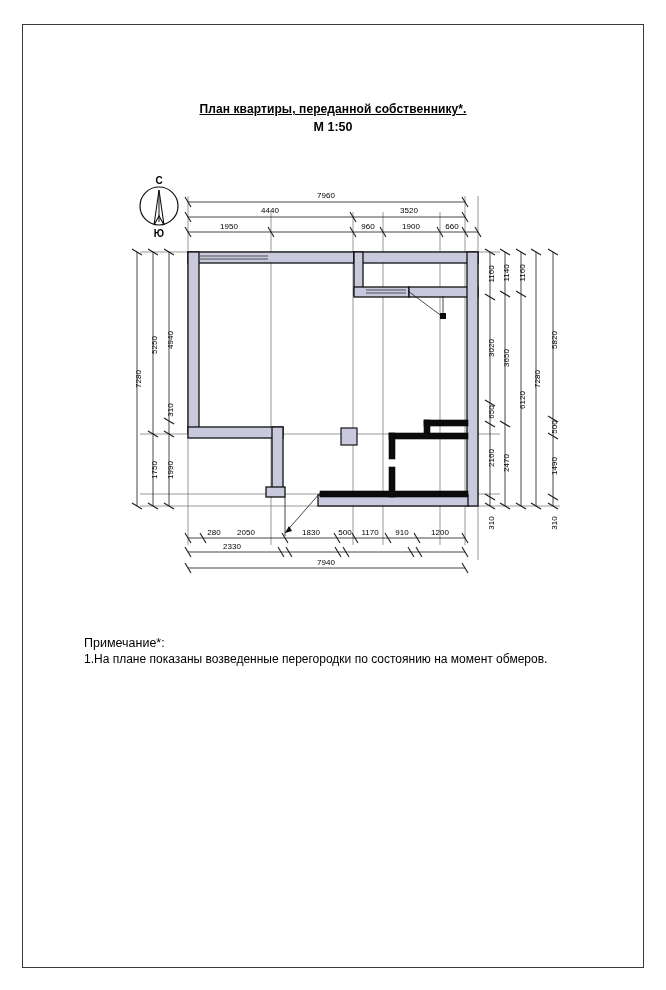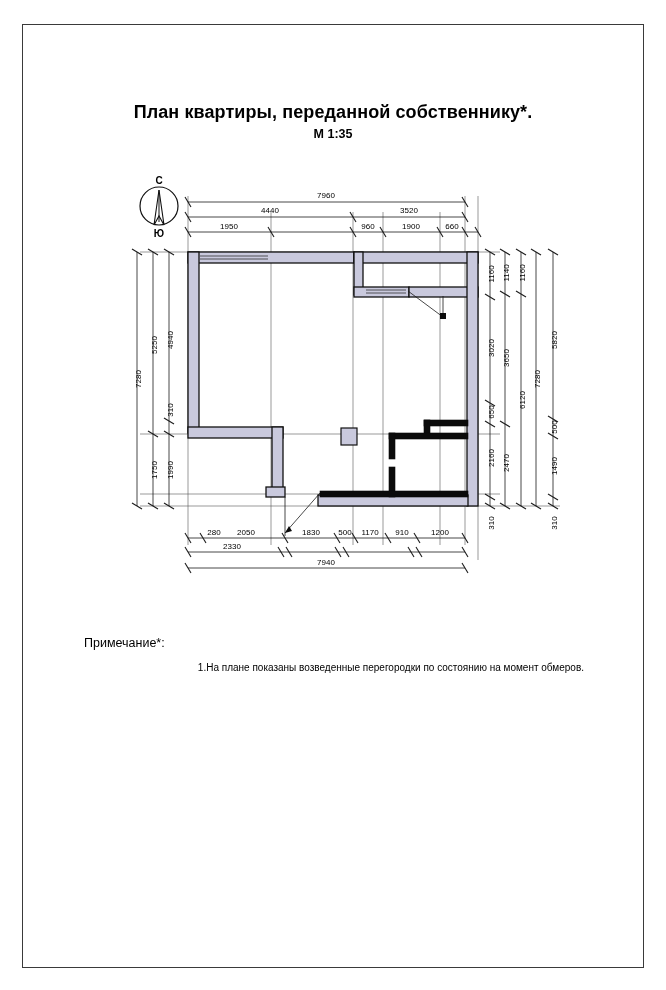--- a/index.html
+++ b/index.html
@@ -29,24 +29,25 @@
 
   
   #title-block {
     position: absolute;
     left: 0;
     top: 102px;
     width: 666px;
     text-align: center;
   }
   #title-line-1 {
-    font-size: 18px;
+    font-size: 12px;
     font-weight: bold;
     letter-spacing: 0.1px;
     white-space: nowrap;
+    text-decoration: underline;
   }
   #title-line-2 {
     font-size: 12.5px;
     font-weight: bold;
     margin-top: 4px;
   }
 
   
   #drawing {
     position: absolute;
@@ -61,37 +62,36 @@
 
   
   #notes {
     position: absolute;
     left: 84px;
     top: 636px;
     width: 500px;
   }
   #notes .note-heading {
     font-size: 12.5px;
-    margin-bottom: 12px;
+    margin-bottom: 2px;
   }
   #notes .note-line {
-    font-size: 10px;
+    font-size: 12px;
     margin-bottom: 4px;
     white-space: nowrap;
-    text-align: right;
   }
 </style>
 </head>
 <body>
 
 <div id="sheet-border"></div>
 
 <div id="title-block">
   <div id="title-line-1">План квартиры, переданной собственнику*.</div>
-  <div id="title-line-2">М 1:35</div>
+  <div id="title-line-2">М 1:50</div>
 </div>
 
 <div id="drawing">
 <svg width="666" height="990" viewBox="0 0 666 990" xmlns="http://www.w3.org/2000/svg">
 
   <defs>
     <style>
       .dim      { stroke:#1b1b1b; stroke-width:0.8; fill:none; }
       .dimthin  { stroke:#1b1b1b; stroke-width:0.7; fill:none; }
       .ext      { stroke:#555555; stroke-width:0.6; fill:none; }

